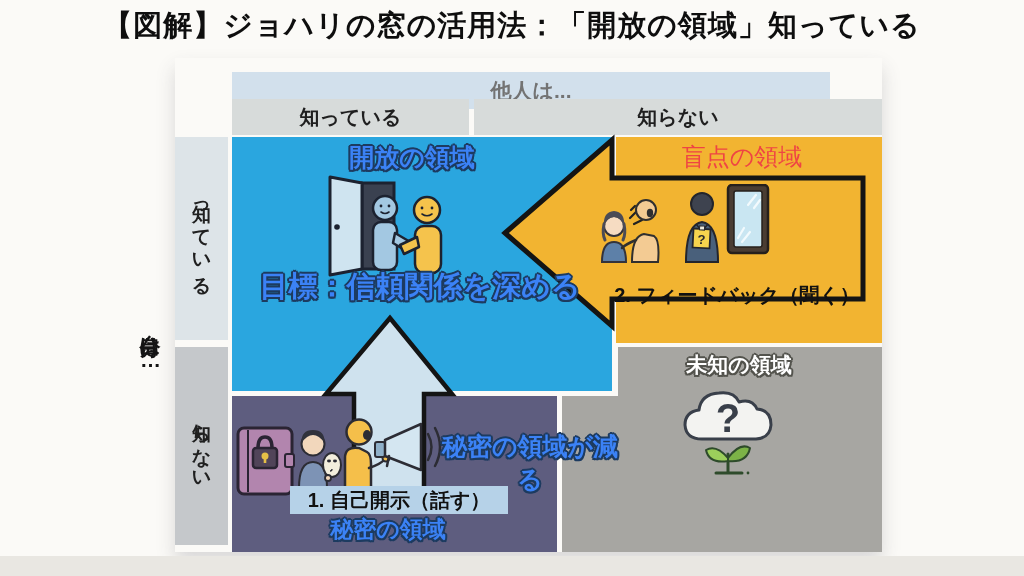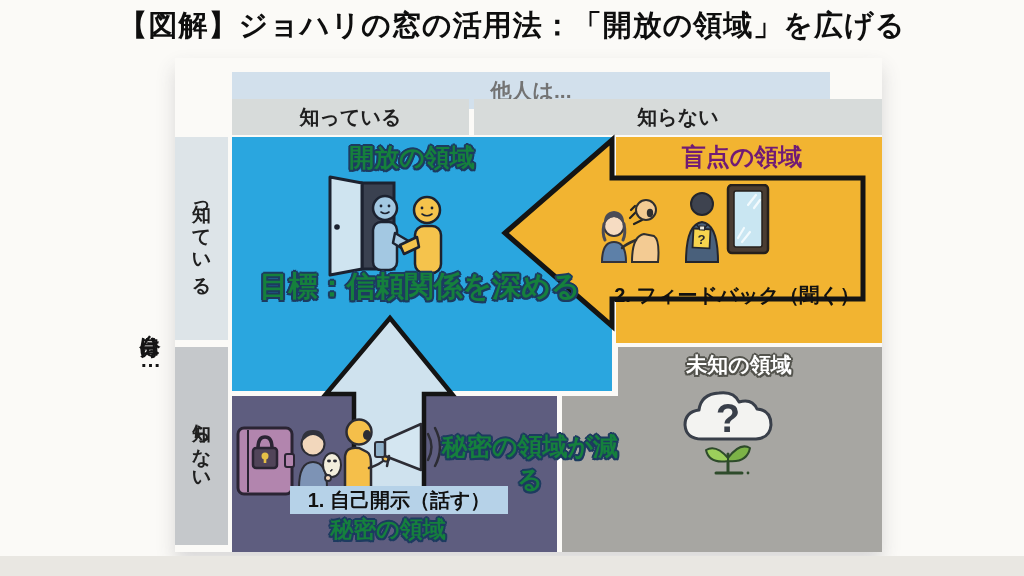--- a/index.html
+++ b/index.html
@@ -16,41 +16,41 @@
   .vtext{writing-mode:vertical-rl;text-orientation:upright;letter-spacing:2px;}
   .self-axis{left:130px;top:286px;width:40px;height:120px;font-size:21px;font-weight:bold;color:#141414;}
   .rowhead{left:175px;width:53px;font-size:19px;font-weight:bold;color:#202020;}
   .rowhead.known{top:137px;height:203px;background:#dde4e8;}
   .rowhead.unknown{top:347px;height:198px;background:#c5c8cb;}
   .quad{z-index:1;}
   .quad.unknown-q{left:562px;top:347px;width:320px;height:205px;background:#a7a6a2;}
   .quad.open-q{left:232px;top:137px;width:386px;height:259px;background:#2aa6df;border-right:6px solid #fbfaf7;border-bottom:5px solid #fbfaf7;z-index:2;}
   .quad.blind-q{left:616px;top:137px;width:266px;height:206px;background:#f2b431;z-index:2;}
   .quad.hidden-q{left:232px;top:396px;width:325px;height:156px;background:#5e5d7f;z-index:2;}
-  .otl{color:#15803d;text-shadow:2px 0 0 #1d3b60,-2px 0 0 #1d3b60,0 2px 0 #1d3b60,0 -2px 0 #1d3b60,1.5px 1.5px 0 #1d3b60,-1.5px 1.5px 0 #1d3b60,1.5px -1.5px 0 #1d3b60,-1.5px -1.5px 0 #1d3b60;}
+  .otl{color:#3b82f6;text-shadow:2px 0 0 #1d3b60,-2px 0 0 #1d3b60,0 2px 0 #1d3b60,0 -2px 0 #1d3b60,1.5px 1.5px 0 #1d3b60,-1.5px 1.5px 0 #1d3b60,1.5px -1.5px 0 #1d3b60,-1.5px -1.5px 0 #1d3b60;}
   .otl-gray{color:#ffffff;text-shadow:2px 0 0 #53534d,-2px 0 0 #53534d,0 2px 0 #53534d,0 -2px 0 #53534d,1.5px 1.5px 0 #53534d,-1.5px 1.5px 0 #53534d,1.5px -1.5px 0 #53534d,-1.5px -1.5px 0 #53534d;}
   .open-title{left:262px;top:142px;width:300px;height:30px;font-size:25px;font-weight:bold;z-index:7;}
   .goal-text{left:240px;top:270px;width:360px;height:34px;font-size:29px;font-weight:bold;z-index:7;}
-  .blind-title{left:642px;top:143px;width:200px;height:28px;font-size:24px;font-weight:bold;color:#701a75;z-index:7;}
+  .blind-title{left:642px;top:143px;width:200px;height:28px;font-size:24px;font-weight:normal;color:#ef4444;z-index:7;}
   .blind-step{left:607px;top:270px;width:260px;height:26px;font-size:20px;font-weight:bold;color:#111;z-index:7;margin-top:12px;}
   .blind-effect{left:635px;top:306px;width:190px;height:26px;font-size:21px;font-weight:bold;color:#111;z-index:7;}
   .hidden-effect{left:435px;top:451px;width:190px;height:24px;font-size:25px;font-weight:bold;z-index:7;}
   .hidden-step{left:290px;top:486px;width:218px;height:28px;background:#b6d2e8;font-size:20px;font-weight:bold;color:#111;z-index:7;}
   .hidden-title{left:288px;top:516px;width:200px;height:26px;font-size:23px;font-weight:bold;z-index:7;}
   .unknown-title{left:639px;top:352px;width:200px;height:26px;font-size:21px;font-weight:bold;z-index:3;}
   .arrow-svg{z-index:5;}
   .scene-svg{z-index:6;}
   .bottom-strip{left:0;top:556px;width:1024px;height:20px;background:#e9e7e2;z-index:0;}
 </style>
 </head>
 <body>
 
 <div class="stage">
 
-  <div class="abs ctr page-title">【図解】ジョハリの窓の活用法：「開放の領域」を広げる</div>
+  <div class="abs ctr page-title">【図解】ジョハリの窓の活用法：「開放の領域」知っている</div>
 
   <div class="abs grid-shadow"></div>
   <div class="abs bottom-strip"></div>
 
   <div class="abs ctr others-band">他人は...</div>
   <div class="abs ctr colhead known">知っている</div>
   <div class="abs ctr colhead unknown">知らない</div>
   <div class="abs ctr vtext self-axis">自分は…</div>
   <div class="abs ctr vtext rowhead known">知っている</div>
   <div class="abs ctr vtext rowhead unknown">知らない</div>

